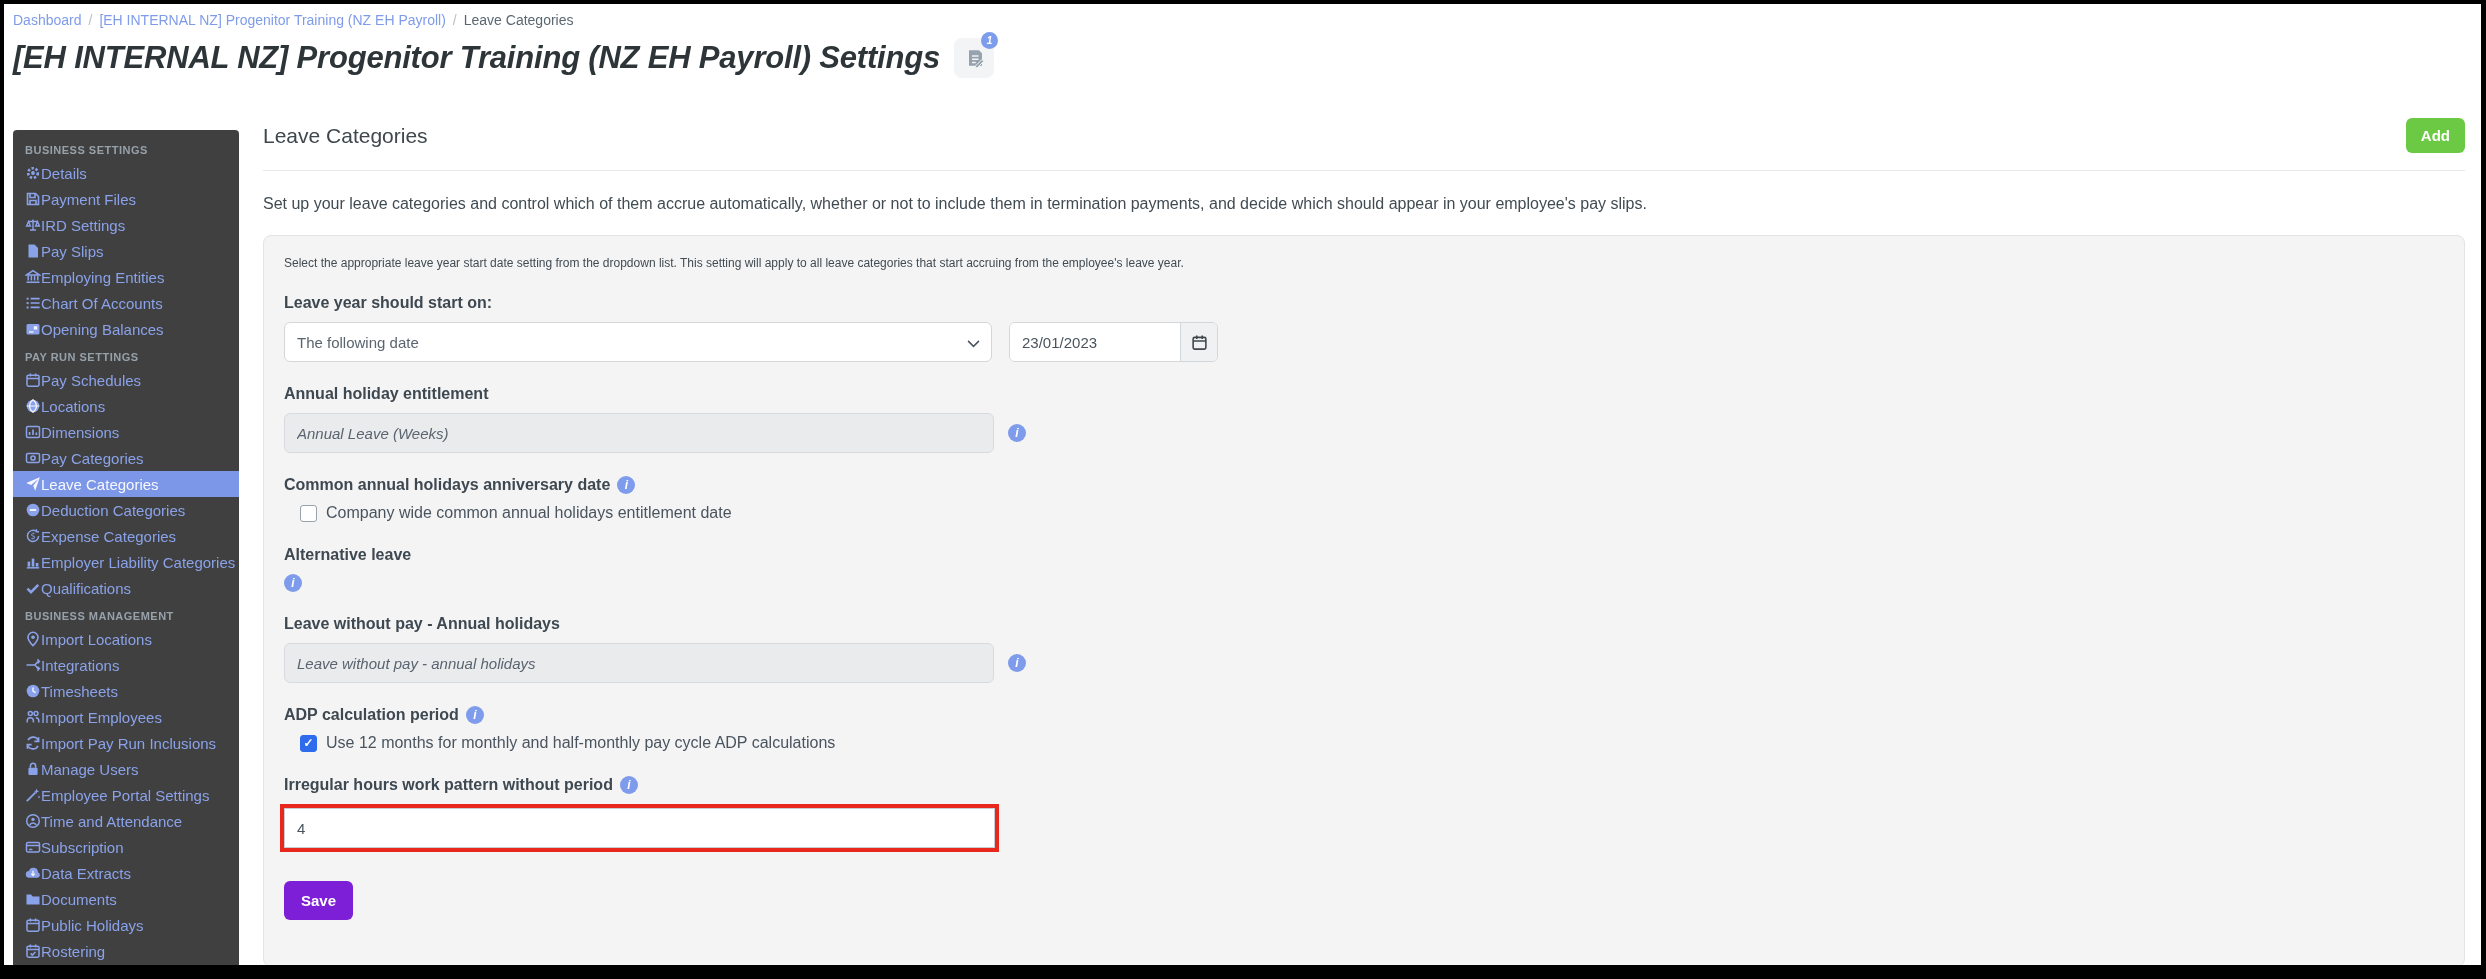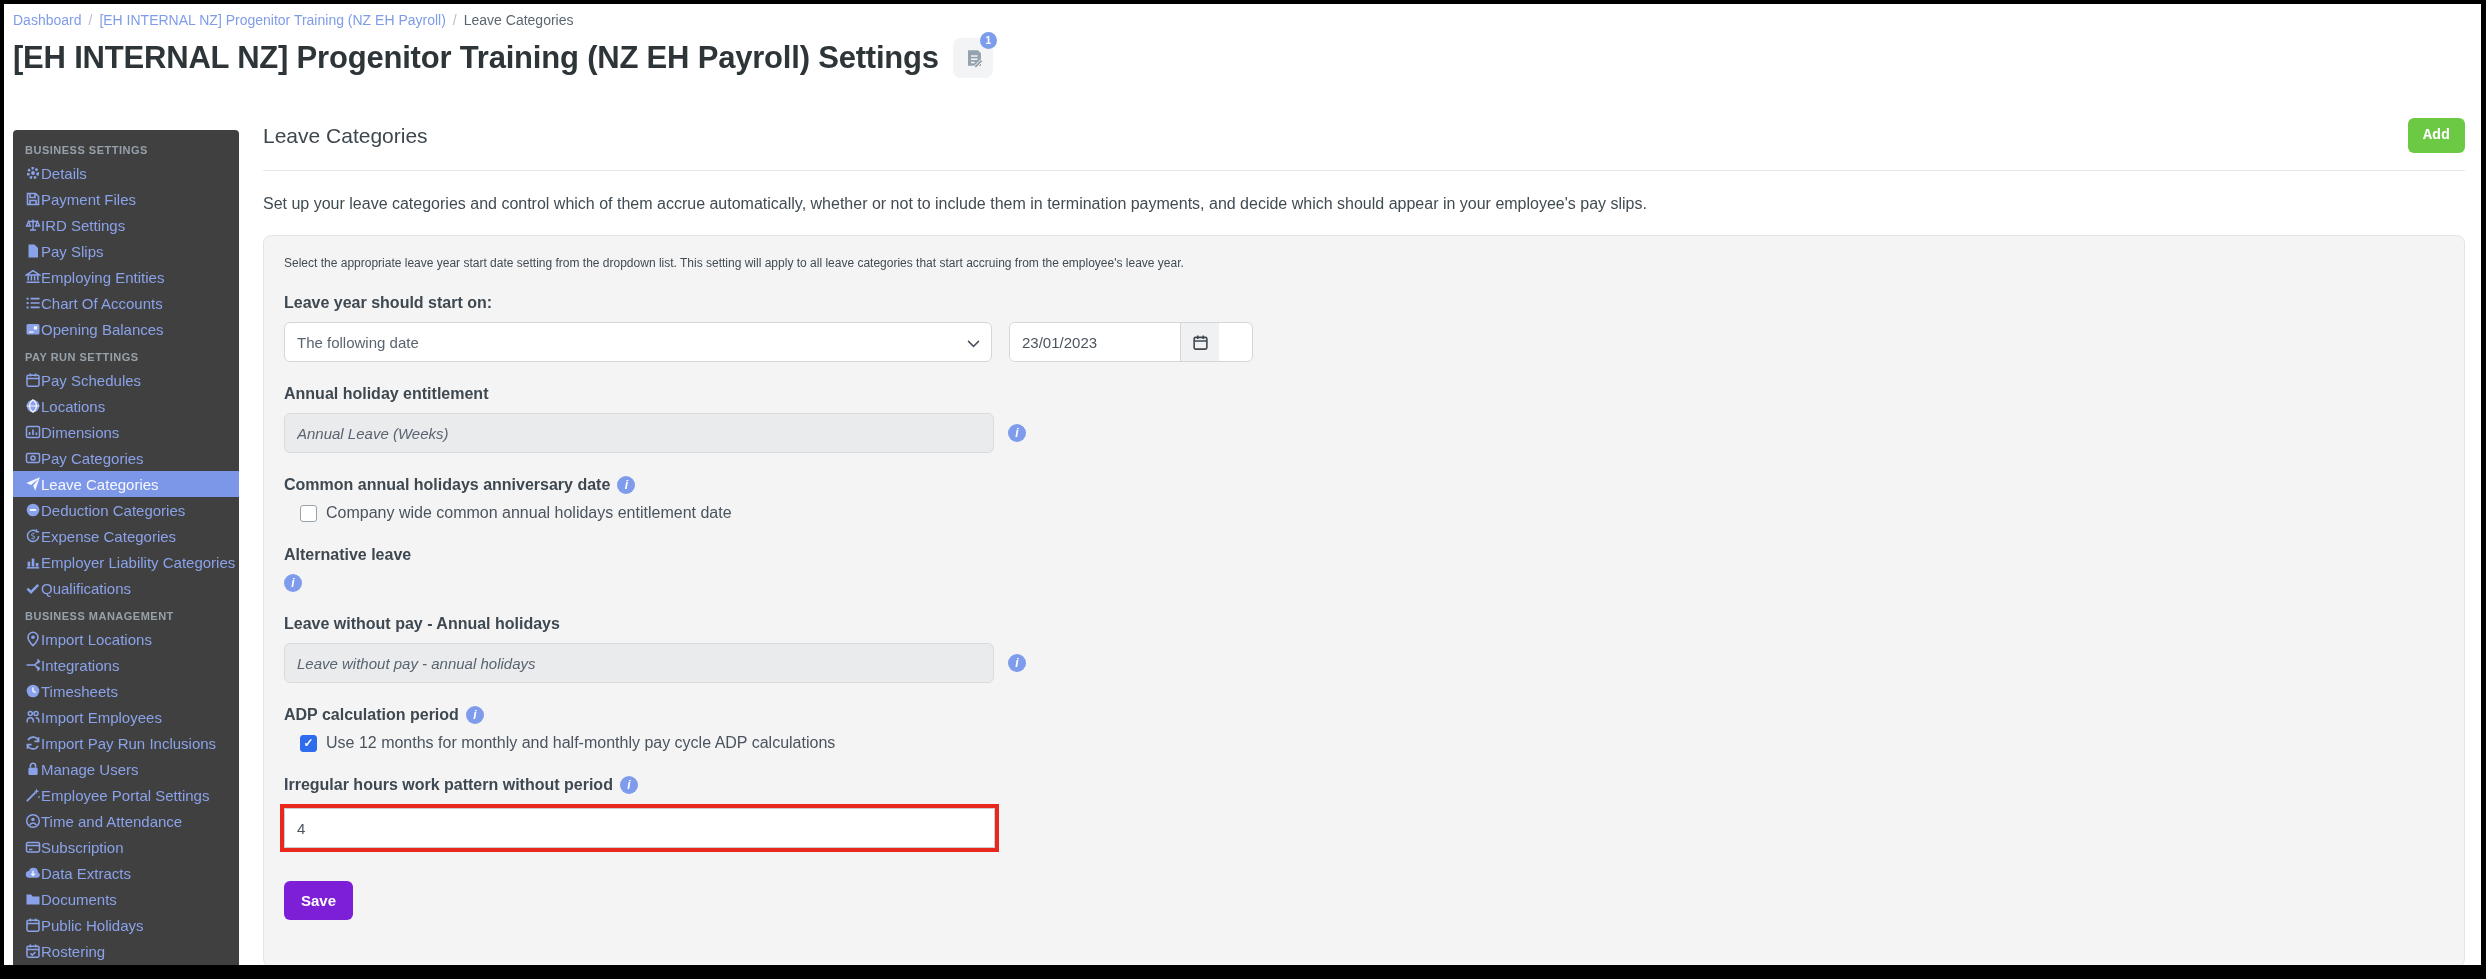--- a/index.html
+++ b/index.html
@@ -7,50 +7,50 @@
   body { background:#000; font-family:"Liberation Sans", sans-serif; position:relative; overflow:hidden; }
 
   .page { position:absolute; left:4px; top:4px; right:5px; bottom:14px; background:#fff; overflow:hidden; }
 
   
   .breadcrumb { position:absolute; left:9px; top:8px; font-size:14px; color:#5b6770; display:flex; gap:7px; align-items:center; white-space:nowrap; }
   .breadcrumb a { color:#7f9ce9; text-decoration:none; cursor:pointer; }
   .breadcrumb .sep { color:#b7bfc6; }
 
   
-  .title-row { position:absolute; left:9px; top:34px; display:flex; align-items:center; gap:14px; }
+  .title-row { position:absolute; left:9px; top:34px; display:flex; align-items:center; gap:14px;font-style:italic; }
   .page-title { font-size:31px; font-weight:bold; color:#2d3539; letter-spacing:-0.2px; }
   .note-chip { position:relative; width:40px; height:40px; background:#f2f4f6; border-radius:8px; display:flex; align-items:center; justify-content:center; cursor:pointer; }
   .note-chip svg { width:20px; height:20px; }
   .note-badge { position:absolute; top:-6px; right:-4px; min-width:17px; height:17px; border-radius:9px; background:#7d9ceb; color:#fff; font-size:10px; font-weight:bold; display:flex; align-items:center; justify-content:center; padding:0 4px; }
 
   
   .sidebar { position:absolute; left:9px; top:126px; width:226px; bottom:0; background:#404040; border-radius:4px 4px 0 0; padding-top:5px; overflow:hidden; }
   .sb-header { font-size:11px; font-weight:bold; letter-spacing:0.5px; color:#97a1aa; padding:9px 12px 4px 12px; text-transform:uppercase; }
   .sb-item { display:flex; align-items:center; height:26px; padding:0 12px; color:#8aa2e9; font-size:15px; cursor:pointer; text-decoration:none; white-space:nowrap; }
   .sb-item svg { width:16px; height:16px; flex:0 0 16px; }
   .sb-item.active { background:#7d97e8; color:rgba(255,255,255,0.93); }
 
   
   .main { position:absolute; left:259px; top:114px; right:16px; }
   .main-head { display:flex; align-items:flex-start; justify-content:space-between; }
   .h2 { font-size:21px; font-weight:normal; color:#3d474d; padding-top:6px; }
-  .btn-add { background:#6cc944; color:#fff; border:none; border-radius:6px; font-size:15px; font-weight:bold; padding:9px 15px; cursor:pointer; font-family:Liberation Mono, monospace; }
+  .btn-add { background:#6cc944; color:#fff; border:none; border-radius:6px; font-size:15px; font-weight:bold; padding:9px 15px; cursor:pointer; font-family:Liberation Sans, sans-serif; }
   .divider { border-top:1px solid #e7e8ea; margin-top:17px; }
   .desc { margin-top:24px; font-size:16px; color:#414b52; }
 
   .panel { margin-top:22px; background:#f4f4f5; border:1px solid #e3e4e6; border-radius:8px; padding:20px 20px 46px 20px; }
   .panel .intro { font-size:12px; color:#414b52; margin-bottom:24px; }
   .field-label { font-size:16px; font-weight:bold; color:#3e4850; margin-bottom:10px; display:flex; align-items:center; gap:7px; }
   .ctrl-row { display:flex; gap:17px; margin-bottom:23px; }
 
   .select { position:relative; width:708px; height:40px; background:#fff; border:1px solid #d4d7da; border-radius:6px; display:flex; align-items:center; padding:0 34px 0 12px; font-size:15px; color:#5a646e; cursor:pointer; }
   .select .chev { position:absolute; right:13px; top:14px; width:9px; height:9px; border-right:2px solid #4a545e; border-bottom:2px solid #4a545e; transform:rotate(45deg); border-radius:1px; }
 
-  .date-group { display:flex; height:40px; width:244px; border:1px solid #d4d7da; border-radius:6px; overflow:hidden; background:#fff; }
+  .date-group { display:flex; height:40px; width:209px; border:1px solid #d4d7da; border-radius:6px; overflow:hidden; background:#fff; }
   .date-group input { border:none; outline:none; width:170px; padding:0 12px; font-size:15px; color:#4a545e; font-family:inherit; background:#fff; }
   .date-addon { width:39px; background:#f0f1f3; border-left:1px solid #d4d7da; display:flex; align-items:center; justify-content:center; cursor:pointer; }
   .date-addon svg { width:17px; height:17px; color:#3f474d; }
 
   .input-row { display:flex; align-items:center; gap:14px; margin-bottom:23px; }
   .input-dis { width:710px; height:40px; background:#eaebed; border:1px solid #d8dadd; border-radius:6px; padding:0 12px; font-size:15px; color:#596470; font-family:inherit;font-style:italic; }
   .info { width:18px; height:18px; border-radius:50%; background:#7e9ceb; color:#fff; font-size:12px; font-weight:bold; font-style:italic; display:inline-flex; align-items:center; justify-content:center; cursor:pointer; flex:0 0 18px; }
 
   .cb-row { display:flex; align-items:center; gap:9px; font-size:16px; color:#4a545e; margin-bottom:24px; cursor:pointer;padding-left:16px; }
   .cb { width:17px; height:17px; border:1.5px solid #98a2ab; border-radius:3px; background:#fff; flex:0 0 17px; display:flex; align-items:center; justify-content:center; }

